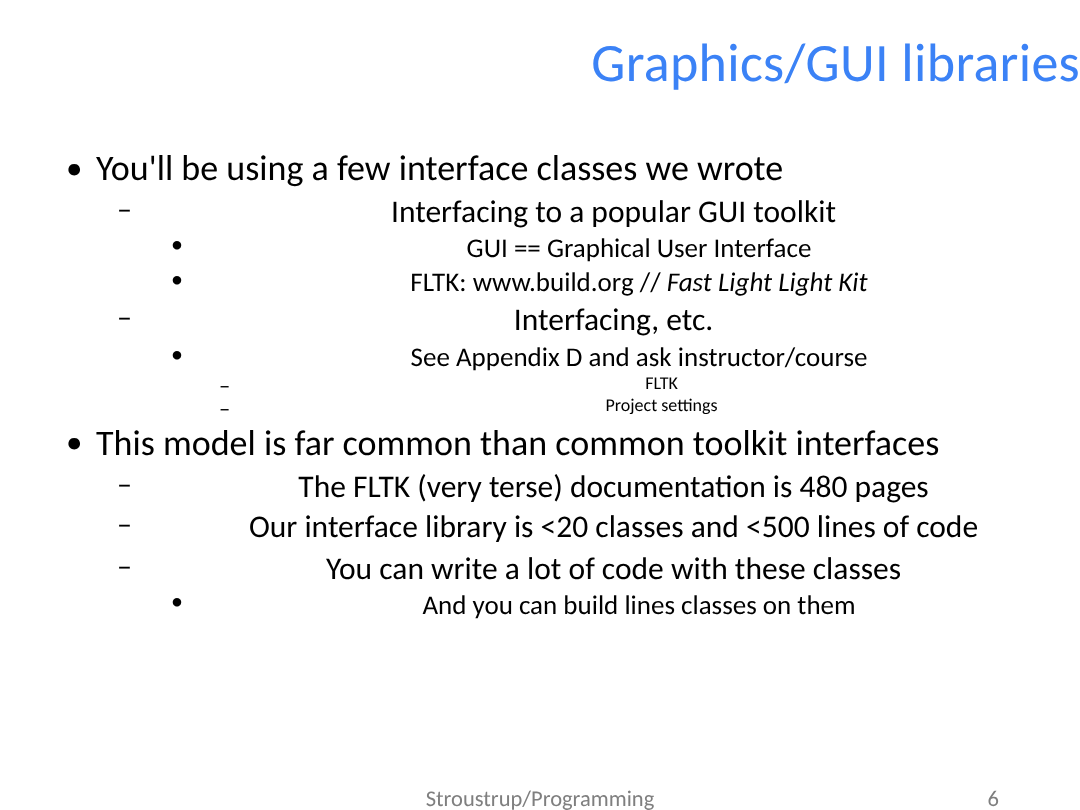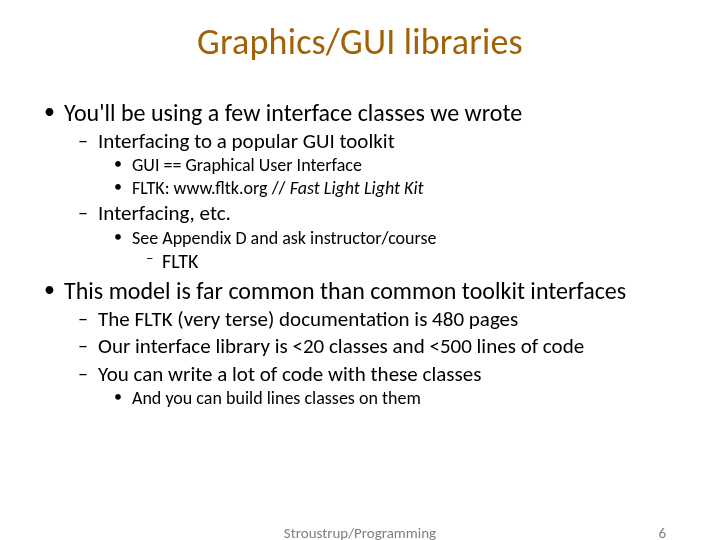--- a/index.html
+++ b/index.html
@@ -12,24 +12,24 @@
     color: #000;
     overflow: hidden;
   }
   .slide {
     position: relative;
     width: 720px;
     height: 540px;
     box-sizing: border-box;
   }
   .title {
-    text-align: center;
+    text-align: right;
     font-size: 36px;
     font-weight: 400;
-    color: #a16207;
+    color: #3b82f6;
     margin: 20px 0 34px 0;
     letter-spacing: 0.2px;
   }
   ul {
     margin: 0;
     padding: 0;
     list-style: none;
   }
   li {
     line-height: 1.25;
@@ -47,20 +47,21 @@
     left: 44px;
     top: 0;
     font-size: 22px;
   }
   
   .lvl2 > li {
     font-size: 21px;
     padding-left: 34px;
     position: relative;
     margin-bottom: 1px;
+    text-align: center;
   }
   .lvl2 > li::before {
     content: "–";
     position: absolute;
     left: 14px;
     top: 0;
     font-size: 20px;
   }
   
   .lvl3 > li {
@@ -71,21 +72,21 @@
   }
   .lvl3 > li::before {
     content: "•";
     position: absolute;
     left: 16px;
     top: 0;
     font-size: 16px;
   }
   
   .lvl4 > li {
-    font-size: 20px;
+    font-size: 12px;
     padding-left: 30px;
     position: relative;
     margin-bottom: 0px;
   }
   .lvl4 > li::before {
     content: "–";
     position: absolute;
     left: 14px;
     top: 0;
     font-size: 15px;
@@ -120,31 +121,32 @@
     <li>
       <span>You'll be using a few interface classes we wrote</span>
       <ul class="lvl2">
         <li>
           <span>Interfacing to a popular GUI toolkit</span>
           <ul class="lvl3">
             <li>
               <span>GUI == Graphical User Interface</span>
             </li>
             <li>
-              <span>FLTK:  www.fltk.org  // </span><span class="italic">Fast Light Light Kit</span>
+              <span>FLTK:  www.build.org  // </span><span class="italic">Fast Light Light Kit</span>
             </li>
           </ul>
         </li>
         <li>
           <span>Interfacing, etc.</span>
           <ul class="lvl3">
             <li>
               <span>See Appendix D and ask instructor/course</span>
               <ul class="lvl4">
                 <li><span>FLTK</span></li>
+                <li><span>Project settings</span></li>
               </ul>
             </li>
           </ul>
         </li>
       </ul>
     </li>
     <li>
       <span>This model is far common than common toolkit interfaces</span>
       <ul class="lvl2">
         <li><span>The FLTK (very terse) documentation is 480 pages</span></li>

